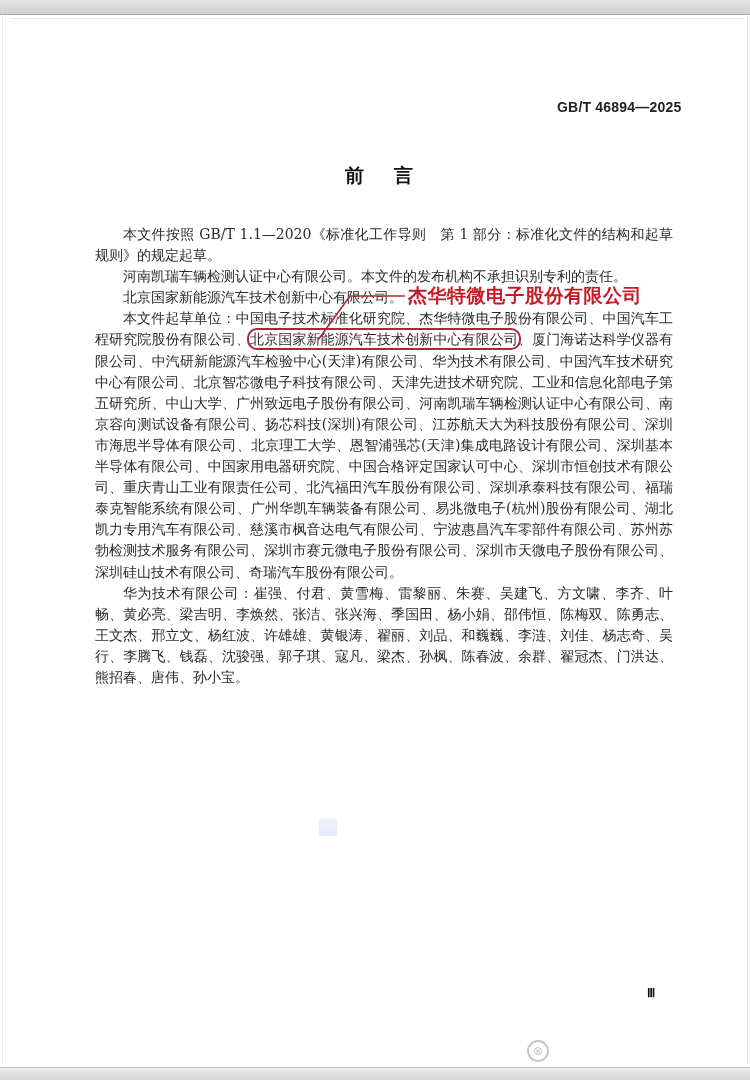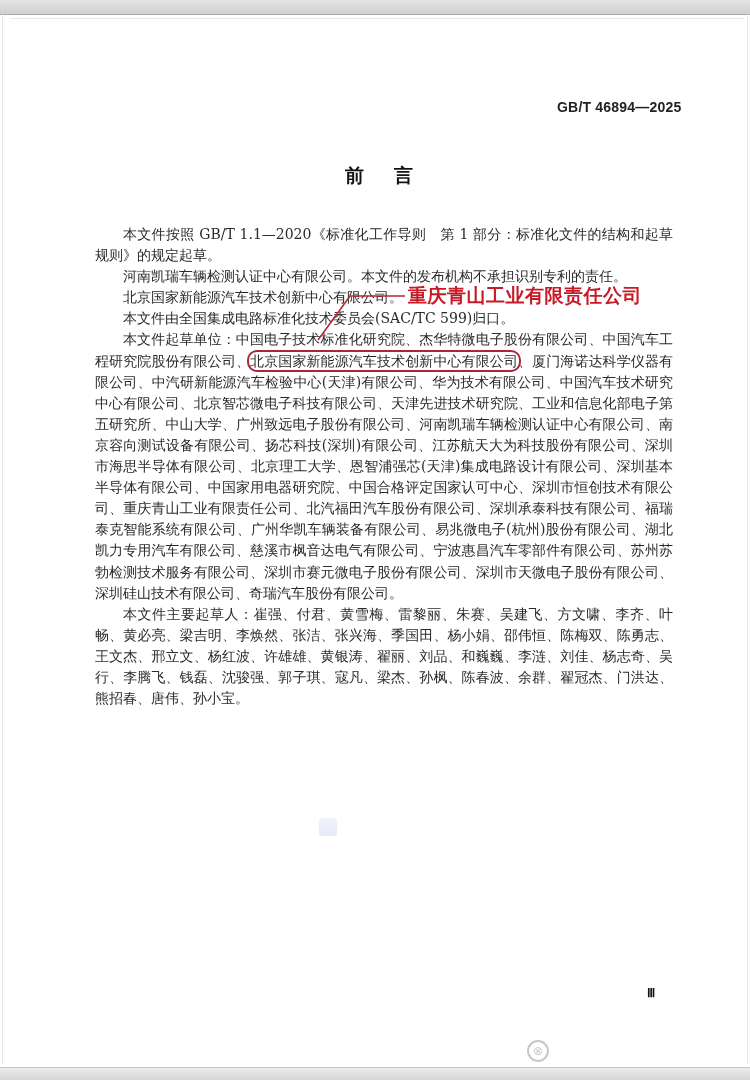--- a/index.html
+++ b/index.html
@@ -31,30 +31,29 @@
 <div class="right-edge"></div>
 
 <div class="std-no">GB/T 46894—2025</div>
 
 <div class="title">前言</div>
 
 <div class="body">
   <p class="indent">本文件按照 GB/T 1.1—2020《标准化工作导则　第 1 部分：标准化文件的结构和起草规则》的规定起草。</p>
   <p class="indent">河南凯瑞车辆检测认证中心有限公司。本文件的发布机构不承担识别专利的责任。</p>
   <p class="indent">北京国家新能源汽车技术创新中心有限公司。</p>
-  <p class="indent">本文件由全国集成电路标准化技术委员会(SAC/TC 599)归口。</p>
   <p class="indent"><span>本文件起草单位：中国电子技术标准化研究院、杰华特微电子股份有限公司、中国汽车工程研究院股份有限公司、</span><span class="hl">北京国家新能源汽车技术创新中心有限公司</span><span>、厦门海诺达科学仪器有限公司、中汽研新能源汽车检验中心(天津)有限公司、华为技术有限公司、中国汽车技术研究中心有限公司、北京智芯微电子科技有限公司、天津先进技术研究院、工业和信息化部电子第五研究所、中山大学、广州致远电子股份有限公司、河南凯瑞车辆检测认证中心有限公司、南京容向测试设备有限公司、扬芯科技(深圳)有限公司、江苏航天大为科技股份有限公司、深圳市海思半导体有限公司、北京理工大学、恩智浦强芯(天津)集成电路设计有限公司、深圳基本半导体有限公司、中国家用电器研究院、中国合格评定国家认可中心、深圳市恒创技术有限公司、重庆青山工业有限责任公司、北汽福田汽车股份有限公司、深圳承泰科技有限公司、福瑞泰克智能系统有限公司、广州华凯车辆装备有限公司、易兆微电子(杭州)股份有限公司、湖北凯力专用汽车有限公司、慈溪市枫音达电气有限公司、宁波惠昌汽车零部件有限公司、苏州苏勃检测技术服务有限公司、深圳市赛元微电子股份有限公司、深圳市天微电子股份有限公司、深圳硅山技术有限公司、奇瑞汽车股份有限公司。</span></p>
-  <p class="indent">本文件主要起草人：崔强、付君、黄雪梅、雷黎丽、朱赛、吴建飞、方文啸、李齐、叶畅、黄必亮、梁吉明、李焕然、张洁、张兴海、季国田、杨小娟、邵伟恒、陈梅双、陈勇志、王文杰、邢立文、杨红波、许雄雄、黄银涛、翟丽、刘品、和巍巍、李涟、刘佳、杨志奇、吴行、李腾飞、钱磊、沈骏强、郭子琪、寇凡、梁杰、孙枫、陈春波、余群、翟冠杰、门洪达、熊招春、唐伟、孙小宝。</p>
+  <p class="indent">华为技术有限公司：崔强、付君、黄雪梅、雷黎丽、朱赛、吴建飞、方文啸、李齐、叶畅、黄必亮、梁吉明、李焕然、张洁、张兴海、季国田、杨小娟、邵伟恒、陈梅双、陈勇志、王文杰、邢立文、杨红波、许雄雄、黄银涛、翟丽、刘品、和巍巍、李涟、刘佳、杨志奇、吴行、李腾飞、钱磊、沈骏强、郭子琪、寇凡、梁杰、孙枫、陈春波、余群、翟冠杰、门洪达、熊招春、唐伟、孙小宝。</p>
 </div>
 
 <svg class="arrow" viewBox="0 0 750 1080">
   <polyline points="405,296 350,296 318,340" fill="none" stroke="#b02a36" stroke-width="1.6"></polyline>
 </svg>
 
-<div class="annotation">重庆青山工业有限责任公司</div>
+<div class="annotation">杰华特微电子股份有限公司</div>
 
 <div class="smudge"></div>
 
 <div class="page-num">Ⅲ</div>
 
 <div class="watermark">
   <span class="wm-logo">⊗</span>
 </div>
 
 <div class="bottom-bar"></div>

